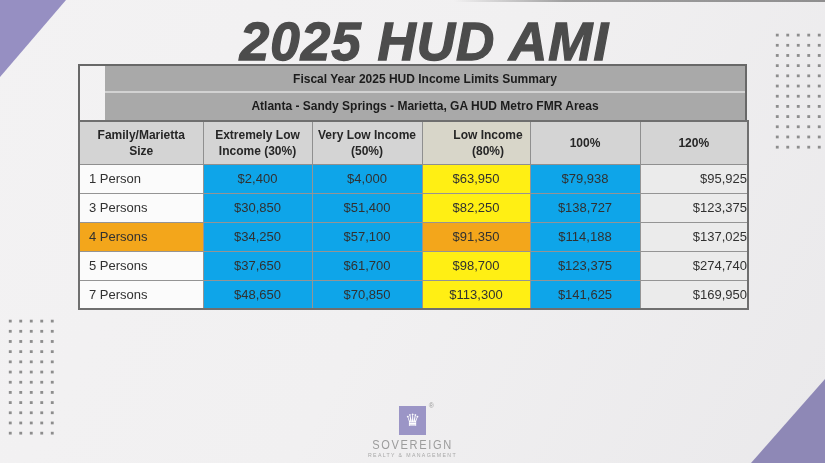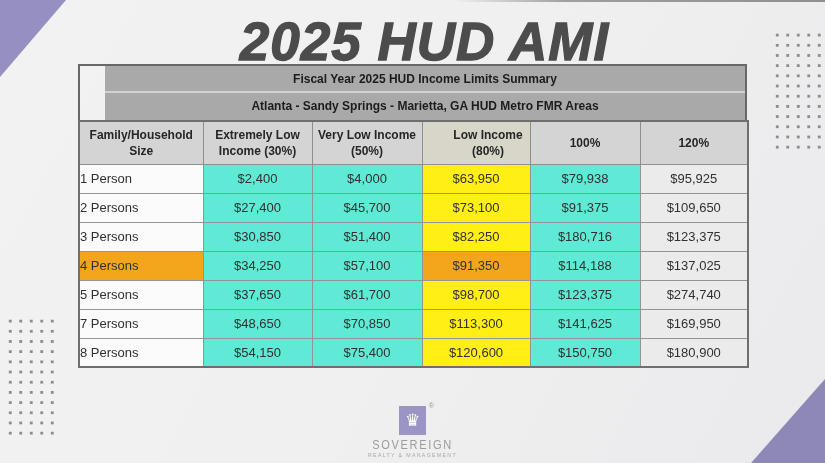--- a/index.html
+++ b/index.html
@@ -40,25 +40,25 @@
   .banner{height:27px;line-height:27px;text-align:center;background:var(--banner);
     font-size:12px;font-weight:bold;color:#1c1c1c;}
   .banner-top{border-bottom:2px solid #d2d2d2;}
   table{width:100%;border-collapse:collapse;table-layout:fixed;background:#fdfdfd;
     border:2px solid #6f6f6f;}
   th{height:43px;background:#d4d4d4;font-size:12px;font-weight:bold;color:#262626;
     text-align:center;vertical-align:middle;white-space:pre-line;line-height:1.35;
     border:1px solid #8f8f8f;}
   th.th-low{background:#d8d6c9;padding-left:24px;}
   td{height:29px;font-size:13px;color:#313131;text-align:center;vertical-align:middle;
-    border:1px solid #949494;background:#5eead4;}
-  td.cell-label{text-align:left;padding-left:0;background:#fbfbfb;}
+    border:1px solid #949494;background:#0ea5e9;}
+  td.cell-label{text-align:left;padding-left:9px;background:#fbfbfb;}
   td.cell-yellow{background:var(--yellow);}
   td.cell-orange{background:var(--orange);}
-  td.cell-gray{background:#ebebeb;}
+  td.cell-gray{background:#ebebeb;text-align:right;}
   
   .logo{position:absolute;left:0;top:406px;width:100%;text-align:center;}
   .logo-square{position:relative;width:27px;height:29px;margin:0 auto;
     background:#9b95c6;display:flex;align-items:center;justify-content:center;
     color:#fff;font-size:17px;line-height:1;}
   .reg{position:absolute;right:-8px;top:-4px;font-size:7px;color:#9a9a9a;}
   .logo-name{margin-top:2px;font-size:13.5px;color:#9c9c9c;letter-spacing:2px;
     transform:scaleX(.82);transform-origin:center;}
   .logo-tag{font-size:5.5px;color:#a8a8a8;letter-spacing:1.4px;transform:scaleX(.95);
     transform-origin:center;}
@@ -83,21 +83,21 @@
     <colgroup>
       <col style="width:124px">
         <col style="width:109px">
         <col style="width:110px">
       <col style="width:108px">
         <col style="width:110px">
         <col style="width:108px">
     </colgroup>
     <thead>
       <tr id="header-row">
-          <th>Family/Household
+          <th>Family/Marietta
 Size</th>
           <th>Extremely Low
 Income (30%)</th>
           <th>Very Low Income
 (50%)</th>
           <th class="th-low">Low Income
 (80%)</th>
           <th>100%</th>
           <th>120%</th>
         </tr>
@@ -105,33 +105,25 @@
     <tbody id="table-body">
         <tr>
           <td class="cell-label">1 Person</td>
           <td>$2,400</td>
           <td>$4,000</td>
           <td class="cell-yellow">$63,950</td>
           <td>$79,938</td>
           <td class="cell-gray">$95,925</td>
         </tr>
         <tr>
-          <td class="cell-label">2 Persons</td>
-          <td>$27,400</td>
-          <td>$45,700</td>
-          <td class="cell-yellow">$73,100</td>
-          <td>$91,375</td>
-          <td class="cell-gray">$109,650</td>
-        </tr>
-        <tr>
           <td class="cell-label">3 Persons</td>
           <td>$30,850</td>
           <td>$51,400</td>
           <td class="cell-yellow">$82,250</td>
-          <td>$180,716</td>
+          <td>$138,727</td>
           <td class="cell-gray">$123,375</td>
         </tr>
         <tr>
           <td class="cell-label cell-orange">4 Persons</td>
           <td>$34,250</td>
           <td>$57,100</td>
           <td class="cell-orange">$91,350</td>
           <td>$114,188</td>
           <td class="cell-gray">$137,025</td>
         </tr>
@@ -144,28 +136,20 @@
           <td class="cell-gray">$274,740</td>
         </tr>
         <tr>
           <td class="cell-label">7 Persons</td>
           <td>$48,650</td>
           <td>$70,850</td>
           <td class="cell-yellow">$113,300</td>
           <td>$141,625</td>
           <td class="cell-gray">$169,950</td>
         </tr>
-        <tr>
-          <td class="cell-label">8 Persons</td>
-          <td>$54,150</td>
-          <td>$75,400</td>
-          <td class="cell-yellow">$120,600</td>
-          <td>$150,750</td>
-          <td class="cell-gray">$180,900</td>
-        </tr>
       </tbody>
   </table>
 </div>
 
 <div class="logo">
   <div class="logo-square">
     <span>♛</span>
     <span class="reg">®</span>
   </div>
   <div class="logo-name">SOVEREIGN</div>

